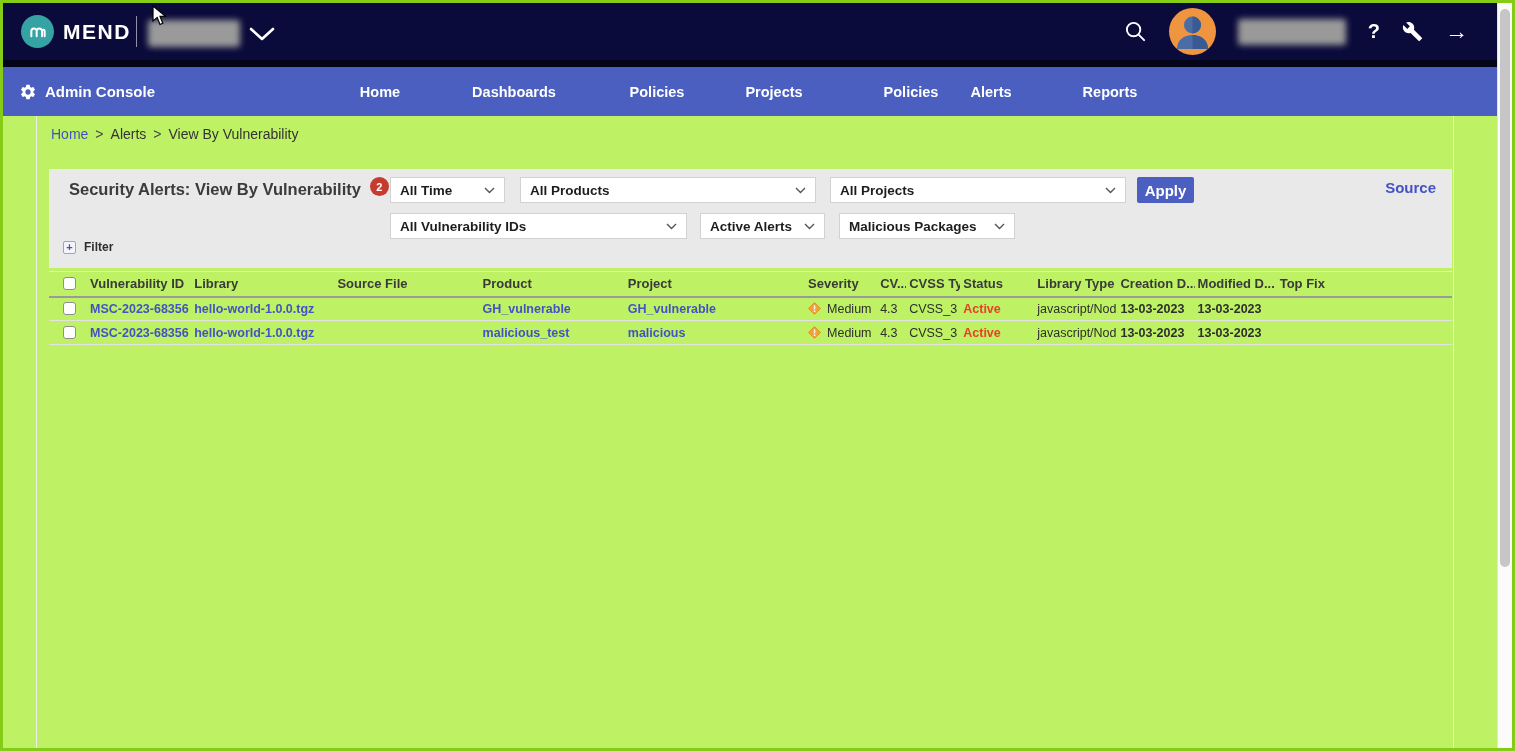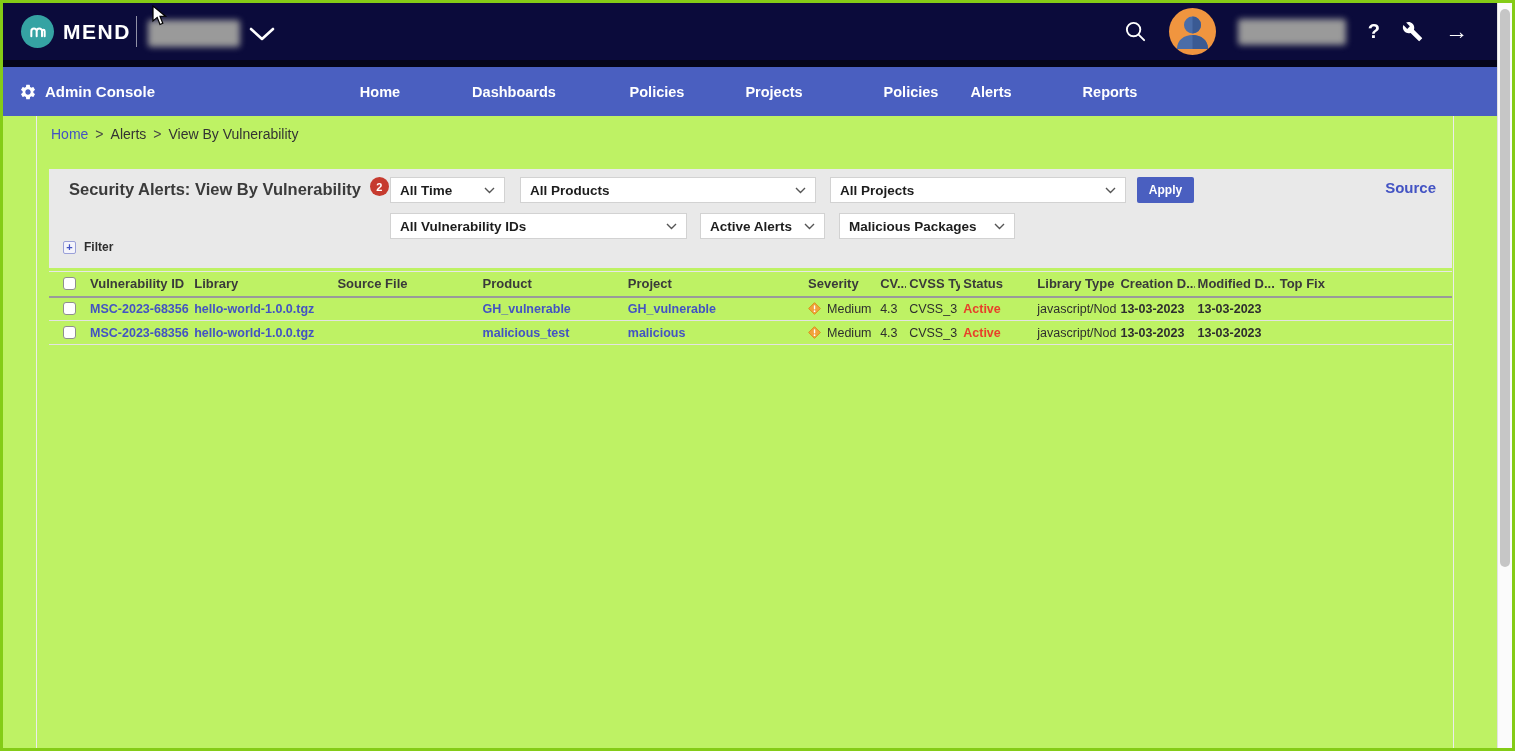--- a/index.html
+++ b/index.html
@@ -34,21 +34,21 @@
   .breadcrumb { position:absolute; left:48px; top:123px; font-size:14px; color:#333333; display:flex; gap:7px; align-items:center; }
   .breadcrumb .bc-link { color:#4353c3; cursor:pointer; }
   .breadcrumb .bc-sep { color:#444; }
   
   .panel { position:absolute; left:46px; top:166px; width:1403px; height:99px; background:#e9e9e9; }
   .panel-title-row { position:absolute; left:20px; top:11px; display:flex; align-items:flex-start; gap:9px; }
   .panel-title { font-size:16.5px; font-weight:bold; color:#3b3b3b; }
   .badge { width:19px; height:19px; border-radius:50%; background:#c63b2f; color:#ffffff; font-size:11px; font-weight:bold; display:flex; align-items:center; justify-content:center; margin-top:-3px; }
   .select { position:absolute; height:26px; background:#ffffff; border:1px solid #d2d2d2; display:flex; align-items:center; justify-content:space-between; padding:0 9px; cursor:pointer; }
   .select .sel-text { font-size:13.5px; font-weight:bold; color:#1d1d1d; white-space:nowrap; overflow:hidden; }
-  .apply-btn { position:absolute; left:1088px; top:8px; width:57px; height:26px; background:#4a5fc0; color:#ffffff; font-size:12px; font-weight:bold; border:none; border-radius:2px; cursor:pointer; }
+  .apply-btn { position:absolute; left:1088px; top:8px; width:57px; height:26px; background:#4a5fc0; color:#ffffff; font-size:15px; font-weight:bold; border:none; border-radius:2px; cursor:pointer; }
   .export-link { position:absolute; right:16px; top:10px; color:#4353c3; font-size:15px; font-weight:bold; cursor:pointer; }
   .filter-toggle { position:absolute; left:14px; top:71px; display:flex; align-items:center; gap:8px; cursor:pointer; }
   .plus-box { width:13px; height:13px; border:1px solid #9aa0d8; border-radius:2px; background:#f4f4fb; color:#4353c3; font-size:11px; font-weight:bold; line-height:11px; text-align:center; }
   .filter-label { font-size:12px; font-weight:bold; color:#2e2e2e; }
   
   .alerts-table { position:absolute; left:46px; top:268px; width:1403px; border-collapse:collapse; table-layout:fixed; }
   .alerts-table th { height:25px; font-size:13px; font-weight:bold; color:#3a3a3a; text-align:left; padding:0 3px; border-top:1px solid #e8e8e8; border-bottom:2px solid #9a9a9a; white-space:nowrap; overflow:hidden; }
   .alerts-table td { height:24px; font-size:12.5px; color:#2e2e2e; padding:0 3px; border-bottom:1px solid #e3e3e3; white-space:nowrap; overflow:hidden; }
   .cell-link { color:#4353c3; font-weight:600; cursor:pointer; }
   .status-active { color:#e8402a; font-weight:bold; }

